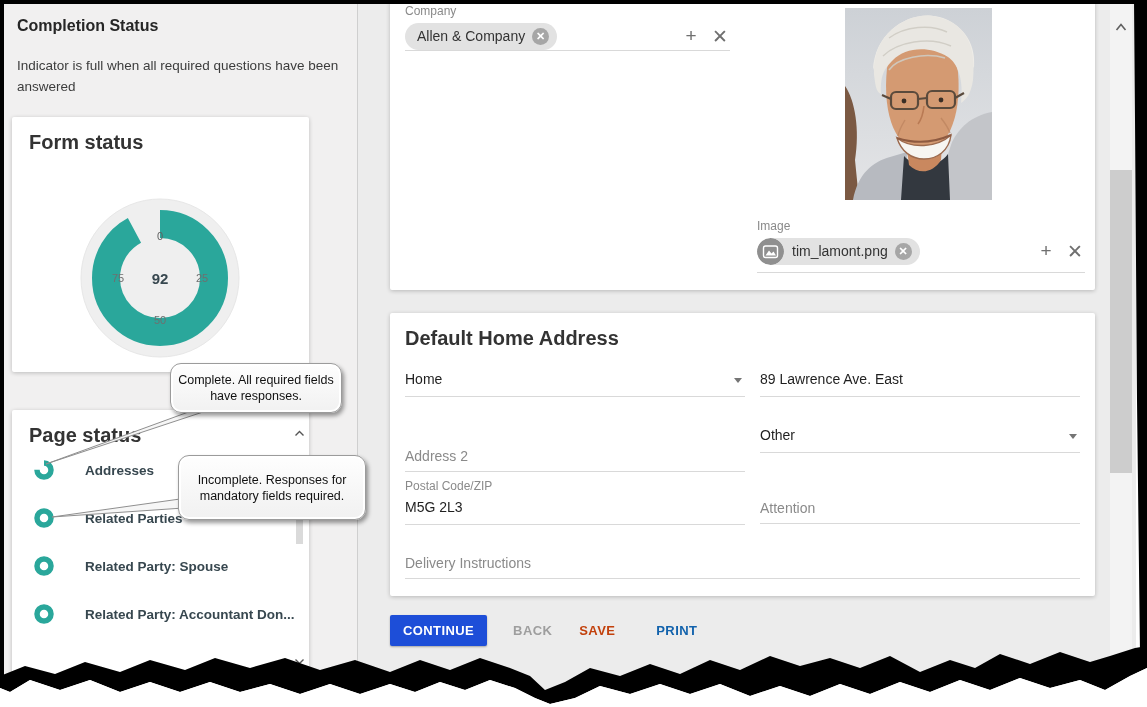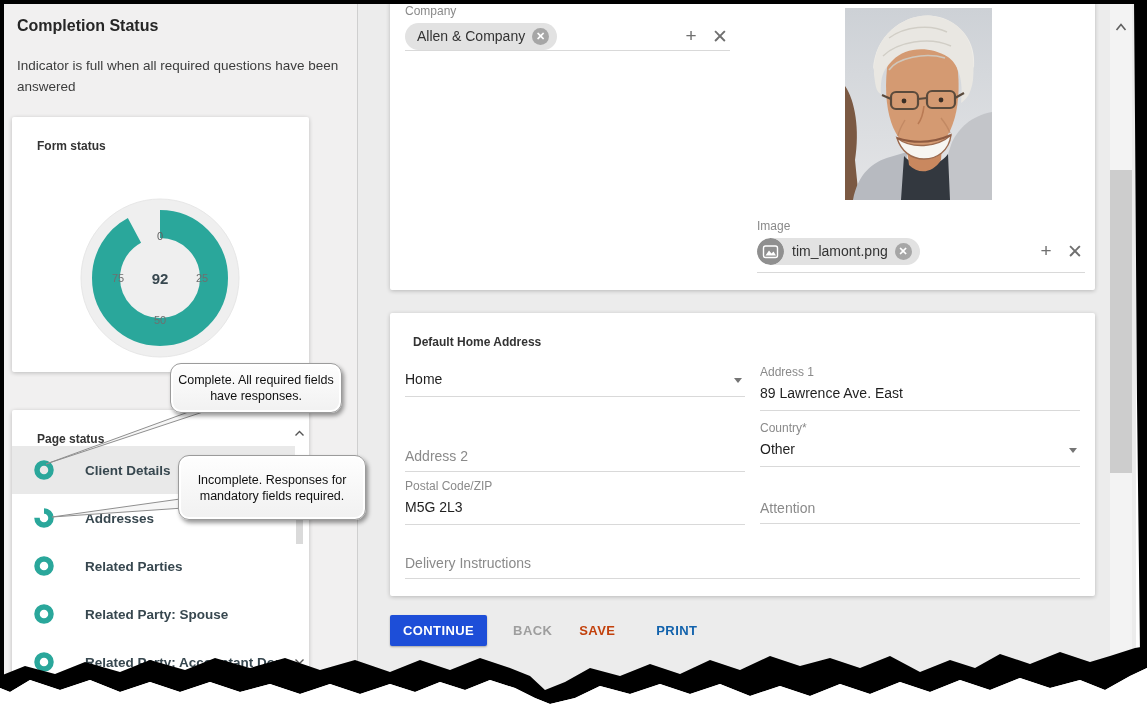--- a/index.html
+++ b/index.html
@@ -6,21 +6,21 @@
   .screen{position:relative;width:1147px;height:707px;background:#fff;overflow:hidden;
           font-family:"Liberation Sans",sans-serif;}
   .app-bg{position:absolute;left:3px;top:3px;width:1133px;height:697px;background:#ececec;}
   .sidebar{position:absolute;left:3px;top:3px;width:355px;height:697px;background:#f1f0f0;
            border-right:1px solid #cfcfcf;box-sizing:border-box;}
   .sb-title{position:absolute;left:17px;top:17px;margin:0;font-size:16px;font-weight:bold;color:#262626;}
   .sb-desc{position:absolute;left:17px;top:55px;width:332px;margin:0;font-size:13.5px;line-height:21px;color:#3c3c3c;}
   .card{position:absolute;background:#fff;border-radius:2px;box-shadow:0 1px 4px rgba(0,0,0,0.22);}
   .form-card{left:12px;top:117px;width:297px;height:255px;}
   .page-card{left:12px;top:410px;width:297px;height:293px;}
-  .card-h{position:absolute;left:17px;top:14px;margin:8px;font-size:12px;font-weight:bold;color:#333;}
+  .card-h{position:absolute;left:17px;top:14px;margin:0;font-size:20px;font-weight:bold;color:#333;}
   .gauge{position:absolute;left:58px;top:71px;width:180px;height:180px;}
   
   .ps-list{position:absolute;left:0;top:36px;width:283px;}
   .ps-row{height:48px;display:flex;align-items:center;padding-left:22px;box-sizing:border-box;cursor:pointer;}
   .ps-row.sel{background:#e9e9e9;}
   .ring{width:20px;height:20px;flex:none;}
   .ps-label{margin-left:31px;font-size:13.5px;font-weight:bold;color:#37474f;white-space:nowrap;}
   .ps-scroll{position:absolute;right:3px;top:20px;width:13px;height:260px;}
   .ps-thumb{position:absolute;left:3px;top:26px;width:7px;height:88px;background:#dadada;}
   .mini-caret{position:absolute;left:1px;}
@@ -90,26 +90,20 @@
       <text x="132" y="90" text-anchor="middle" dominant-baseline="central" font-size="11" fill="#6f6f6f">25</text>
       <text x="90" y="132" text-anchor="middle" dominant-baseline="central" font-size="11" fill="#6f6f6f">50</text>
       <text x="48" y="90" text-anchor="middle" dominant-baseline="central" font-size="11" fill="#6f6f6f">75</text>
       <text x="90" y="90" text-anchor="middle" dominant-baseline="central" font-size="15" font-weight="bold" fill="#37474f">92</text>
     </svg>
   </div>
 
   <div class="card page-card">
     <h2 class="card-h">Page status</h2>
     <div class="ps-list">
-      <div class="ps-row sel">
-        <svg class="ring" viewBox="0 0 20 20">
-          <circle cx="10" cy="10" r="7" fill="none" stroke="#2AA79B" stroke-width="5.5"></circle>
-          </svg>
-        <span class="ps-label">Client Details</span>
-      </div>
       <div class="ps-row">
         <svg class="ring" viewBox="0 0 20 20">
           <circle cx="10" cy="10" r="7" fill="none" stroke="#2AA79B" stroke-width="5.5" stroke-dasharray="33 44" transform="rotate(-90 10 10)"></circle>
           </svg>
         <span class="ps-label">Addresses</span>
       </div>
       <div class="ps-row">
         <svg class="ring" viewBox="0 0 20 20">
           <circle cx="10" cy="10" r="7" fill="none" stroke="#2AA79B" stroke-width="5.5"></circle>
           </svg>
@@ -211,26 +205,24 @@
   </div>
 
   <div class="card addrcard">
     <h2 class="card-h" style="left:15px;">Default Home Address</h2>
 
     <div class="af uline" style="left:15px;top:52px;width:340px;">
       <div class="val">Home</div>
       <span class="sel-caret"></span>
     </div>
     <div class="af uline" style="left:370px;top:52px;width:320px;">
-      <div class="lab">Address 1</div>
       <div class="val">89 Lawrence Ave. East</div>
     </div>
 
     <div class="af uline" style="left:370px;top:108px;width:320px;">
-      <div class="lab">Country*</div>
       <div class="val">Other</div>
       <span class="sel-caret"></span>
     </div>
     <div class="af uline" style="left:15px;top:135px;width:340px;">
       <div class="ph">Address 2</div>
     </div>
 
     <div class="af uline" style="left:15px;top:166px;width:340px;">
       <div class="lab">Postal Code/ZIP</div>
       <div class="val">M5G 2L3</div>

